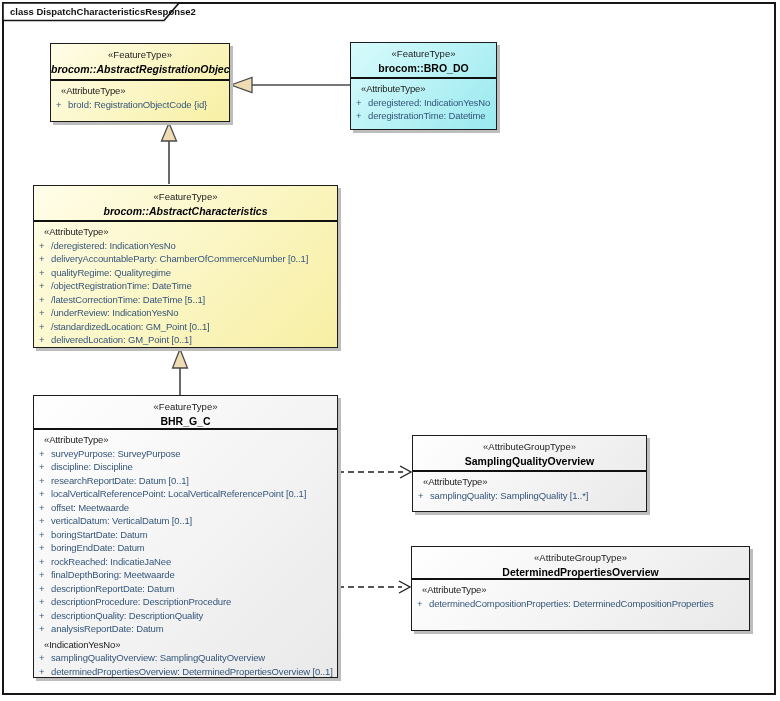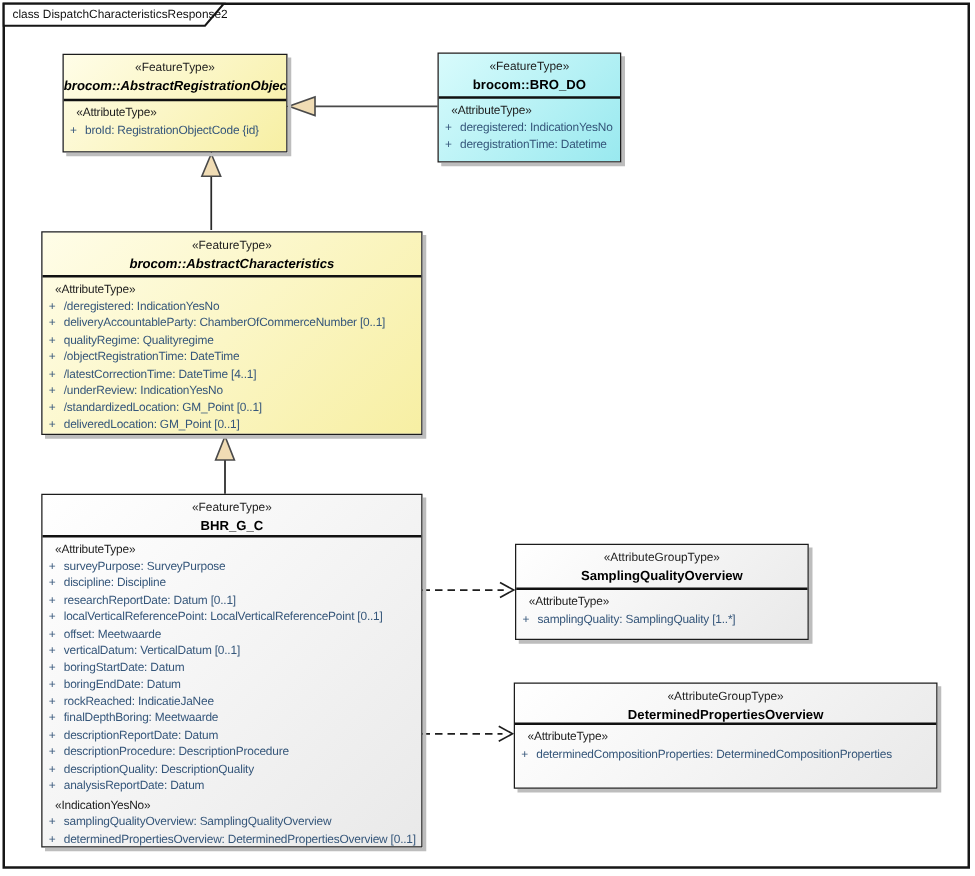--- a/index.html
+++ b/index.html
@@ -1,19 +1,19 @@
 <!DOCTYPE html>
 <html><head>
 <meta charset="utf-8">
 <style>
   html,body{margin:0;padding:0;background:#fff;font-family:"Liberation Sans",sans-serif;}
   #canvas{position:relative;width:780px;height:701px;background:#fff;overflow:hidden;}
   #frame{position:absolute;left:2px;top:2px;width:774px;height:693px;border:2px solid #161616;box-sizing:border-box;background:#fff;}
   #conn-layer{position:absolute;left:0;top:0;width:780px;height:701px;z-index:1;}
-  #tab-label{position:absolute;left:10px;top:6px;z-index:3;font-size:9.5px;font-weight:normal;color:#111;white-space:nowrap;}
+  #tab-label{position:absolute;left:10px;top:6px;z-index:3;font-size:9.5px;font-weight:bold;color:#111;white-space:nowrap;}
   .uml-box{position:absolute;z-index:2;border:1.6px solid #1c1c1c;box-sizing:border-box;
            box-shadow:3px 3px 0 #bdbdbd;}
   .yellow{background:linear-gradient(135deg,#fffde8 0%,#f7efa3 100%);}
   .cyan{background:linear-gradient(135deg,#d8fbfc 0%,#99e9ef 100%);}
   .white{background:linear-gradient(135deg,#ffffff 0%,#e9e9e9 100%);}
   .box-header{border-bottom:2.2px solid #111;text-align:center;padding-top:4px;box-sizing:border-box;overflow:hidden;}
   .stereo{font-size:9.5px;color:#1c1c1c;line-height:14px;}
   .cname{font-size:10.5px;font-weight:bold;color:#000;line-height:15px;}
   .abstract .cname{font-style:italic;}
   .box-body{padding-top:3px;overflow:hidden;}
@@ -78,21 +78,21 @@
     <div class="box-header" style="height:36px">
       <div class="stereo">«FeatureType»</div>
       <div class="cname">brocom::AbstractCharacteristics</div>
     </div>
     <div class="box-body">
         <div class="line label"><span class="txt">«AttributeType»</span></div>
         <div class="line attr"><span class="vis">+</span><span class="txt">/deregistered: IndicationYesNo</span></div>
         <div class="line attr"><span class="vis">+</span><span class="txt">deliveryAccountableParty: ChamberOfCommerceNumber [0..1]</span></div>
         <div class="line attr"><span class="vis">+</span><span class="txt">qualityRegime: Qualityregime</span></div>
         <div class="line attr"><span class="vis">+</span><span class="txt">/objectRegistrationTime: DateTime</span></div>
-        <div class="line attr"><span class="vis">+</span><span class="txt">/latestCorrectionTime: DateTime [4..1]</span></div>
+        <div class="line attr"><span class="vis">+</span><span class="txt">/latestCorrectionTime: DateTime [5..1]</span></div>
         <div class="line attr"><span class="vis">+</span><span class="txt">/underReview: IndicationYesNo</span></div>
         <div class="line attr"><span class="vis">+</span><span class="txt">/standardizedLocation: GM_Point [0..1]</span></div>
         <div class="line attr"><span class="vis">+</span><span class="txt">deliveredLocation: GM_Point [0..1]</span></div>
       </div>
   </div>
 
   <div class="uml-box white" style="left:33px;top:395px;width:305px;height:283px">
     <div class="box-header" style="height:34px">
       <div class="stereo">«FeatureType»</div>
       <div class="cname">BHR_G_C</div>

